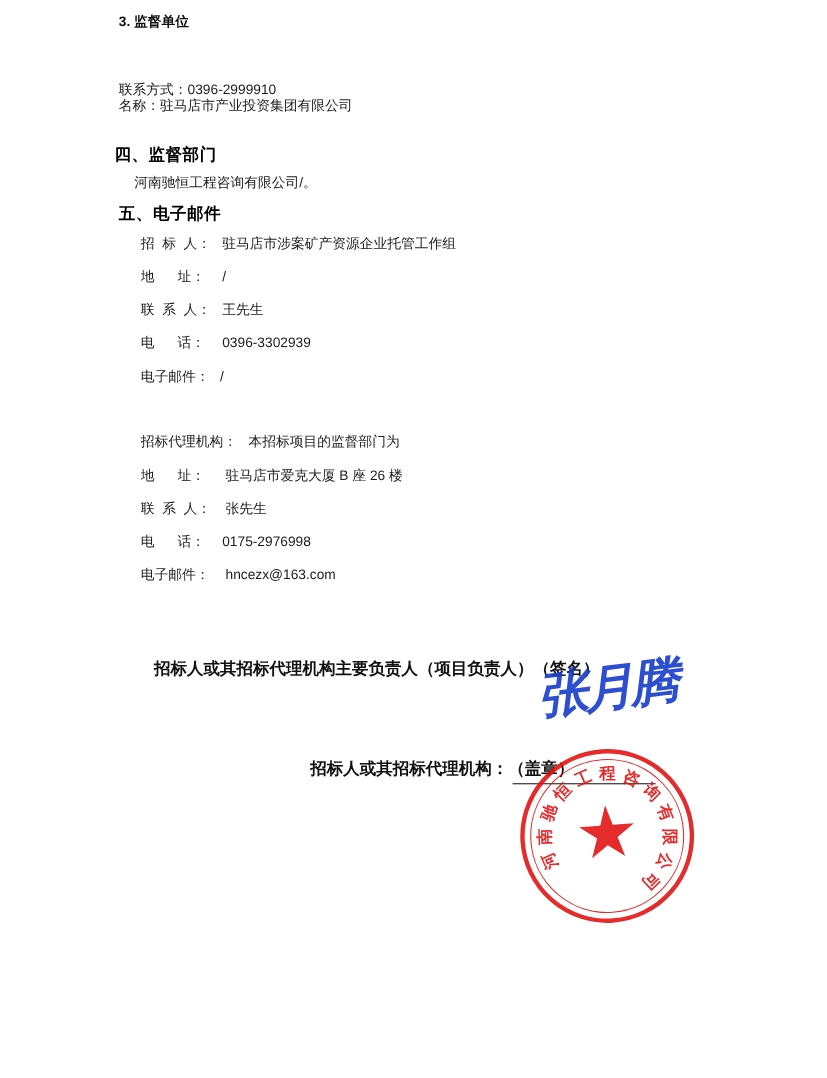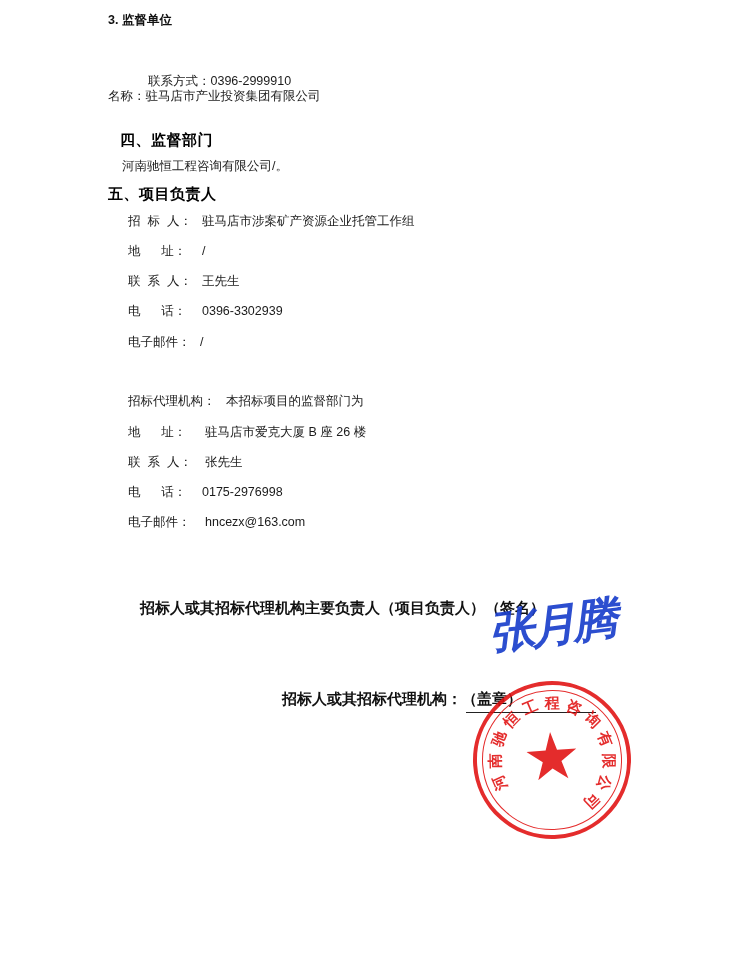--- a/index.html
+++ b/index.html
@@ -144,27 +144,27 @@
 </head>
 <body>
 
 <div class="page">
   <div class="doc-body">
 
     <div class="abs sub-head" style="left:108px; top:12px;">3. 监督单位</div>
 
     <div class="abs line" style="left:108px; top:43px;margin-top:47px;">名称：驻马店市产业投资集团有限公司</div>
 
-    <div class="abs line" style="left:108px; top:75px;margin-left:40px;">联系方式：0396-2999910</div>
-
-    <div class="abs section-head" style="left:120px; top:131px;">四、监督部门</div>
+    <div class="abs line" style="left:108px; top:75px;">联系方式：0396-2999910</div>
+
+    <div class="abs section-head" style="left:104px; top:131px;">四、监督部门</div>
 
     <div class="abs line" style="left:122px; top:160px;">河南驰恒工程咨询有限公司/。</div>
 
-    <div class="abs section-head" style="left:108px; top:185px;">五、项目负责人</div>
+    <div class="abs section-head" style="left:108px; top:185px;">五、电子邮件</div>
 
     <div class="abs line" style="left:128px; top:215px;">招  标  人：</div>
     <div class="abs line" style="left:202px; top:215px;">驻马店市涉案矿产资源企业托管工作组</div>
 
     <div class="abs line" style="left:128px; top:245px;">地      址：</div>
     <div class="abs line" style="left:202px; top:245px;">/</div>
 
     <div class="abs line" style="left:128px; top:275px;">联  系  人：</div>
     <div class="abs line" style="left:202px; top:275px;text-align:right;">王先生</div>
 

